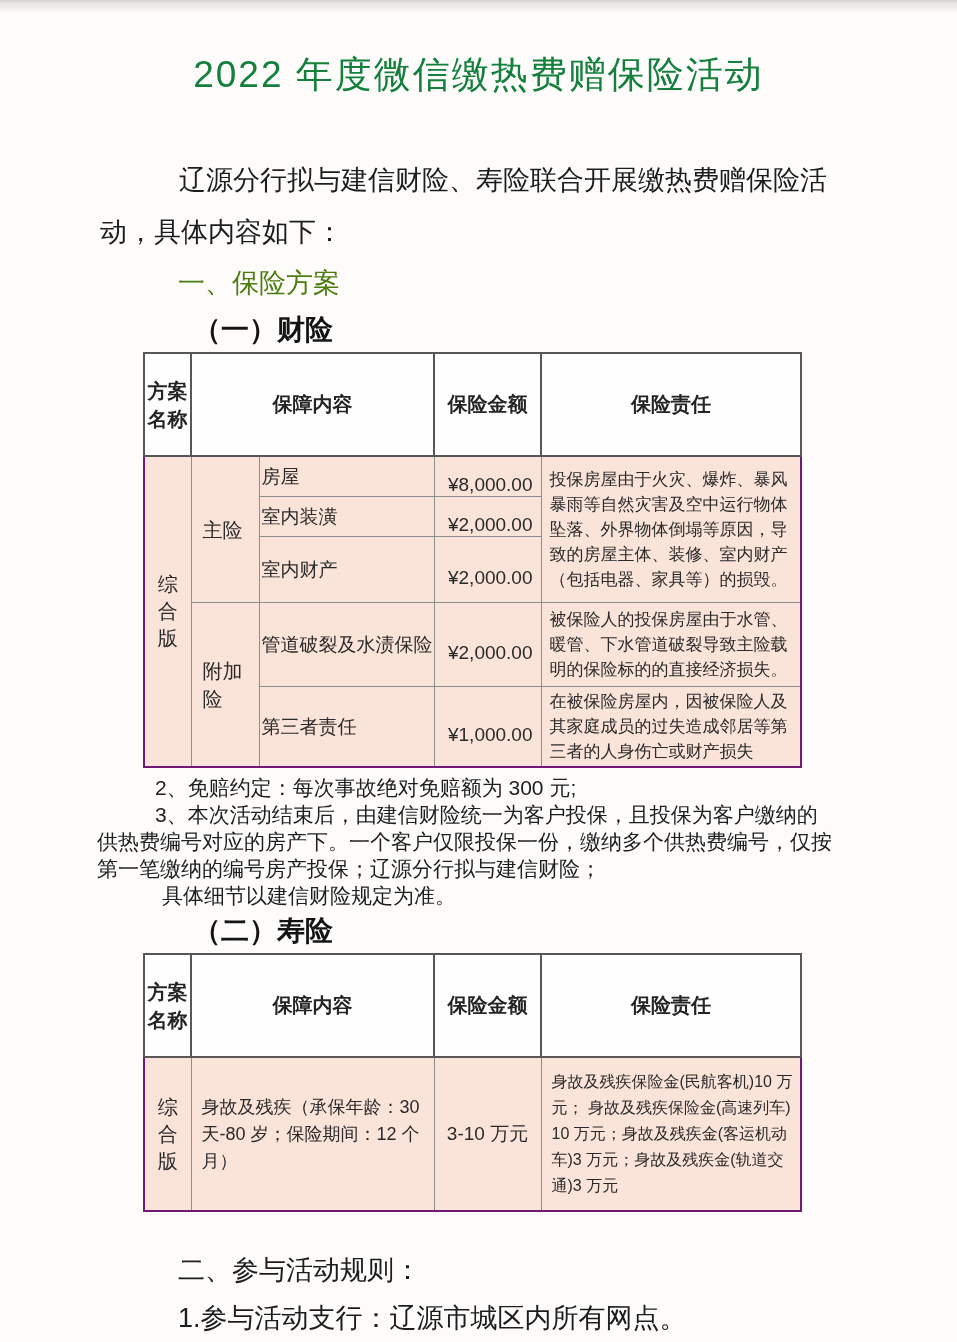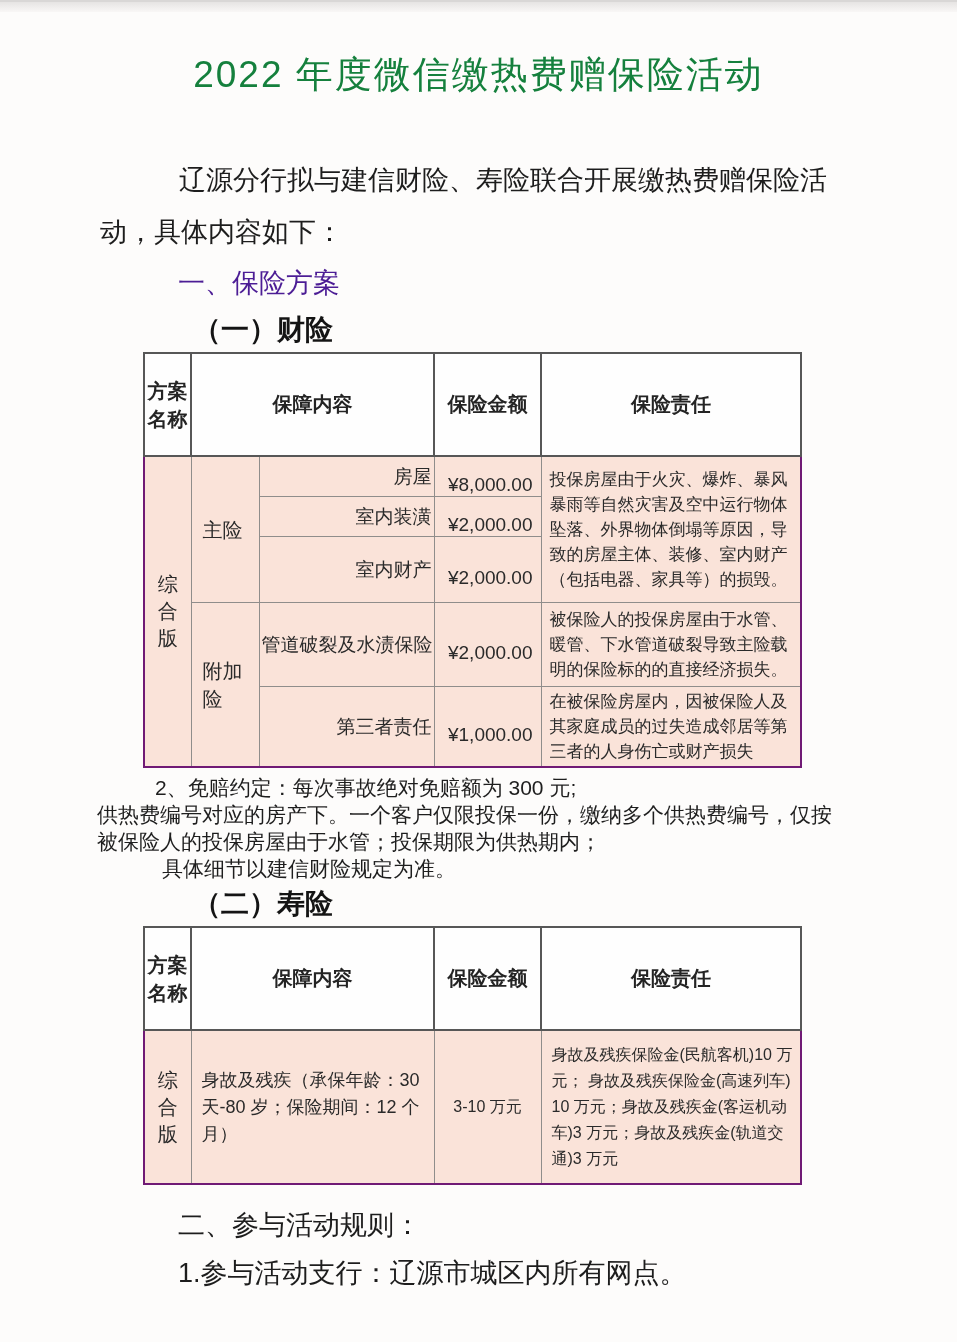--- a/index.html
+++ b/index.html
@@ -30,21 +30,21 @@
     margin: 56px 100px 0 100px;
     font-size: 27px;
     line-height: 52px;
     color: #1d1d1d;
   }
   .intro .l1 { text-indent: 79px; }
   .heading-1 {
     margin: 6px 0 0 178px;
     font-size: 27px;
     line-height: 38px;
-    color: #4c1d95;
+    color: #4d7c0f;
   }
   .heading-2 {
     margin: 8px 0 0 193px;
     font-size: 28px;
     font-weight: bold;
     line-height: 40px;
     color: #141414;
   }
   table.ins {
     margin: 2px 0 0 143px;
@@ -81,33 +81,33 @@
     word-break: break-all;
   }
   td.group {
     padding: 0 11px;
     line-height: 28px;
     font-size: 20px;
     word-break: break-all;
   }
   td.item {
     font-size: 19px;
-    text-align: right;
+    text-align: left;
     white-space: nowrap;
     padding: 4px 2px;
     margin-top: 48px;
   }
   td.amount {
     font-size: 19px;
     text-align: right;
     padding: 17px 8px 0 2px;
     white-space: nowrap;
   }
   td.amount-center {
-    font-size: 16px;
+    font-size: 19px;
     text-align: center;
     white-space: nowrap;
   }
   td.liability {
     font-size: 17px;
     line-height: 25px;
     text-align: left;
     padding: 2px 6px 2px 8px;
     word-break: break-all;
   }
@@ -130,21 +130,21 @@
     font-size: 21px;
     line-height: 27px;
     color: #1e1e1e;
     width: 770px;
   }
   .notes .ind-a { text-indent: 23px; }
   .notes .ind-b { text-indent: 58px; }
   .notes .ind-c { text-indent: 65px; }
   .heading-2b { margin: 2px 0 0 193px; }
   .heading-3 {
-    margin: 20px 0 0 178px;
+    margin: 38px 0 0 178px;
     font-size: 27px;
     line-height: 40px;
     color: #1d1d1d;
   }
   .rule-line {
     margin: 8px 0 0 178px;
     font-size: 27px;
     line-height: 40px;
     color: #1d1d1d;
   }
@@ -203,22 +203,23 @@
   <tr style="height:74px">
     <td class="item">第三者责任</td>
     <td class="amount">¥1,000.00</td>
     <td class="liability">在被保险房屋内，因被保险人及其家庭成员的过失造成邻居等第三者的人身伤亡或财产损失</td>
   </tr>
 </tbody>
   </table>
 
 <div class="notes">
   <div class="ind-b">2、免赔约定：每次事故绝对免赔额为 300 元;</div>
+  <div class="ind-b">3、本次活动结束后，由建信财险统一为客户投保，且投保为客户缴纳的</div>
   <div>供热费编号对应的房产下。一个客户仅限投保一份，缴纳多个供热费编号，仅按</div>
-  <div>被保险人的投保房屋由于水管；投保期限为供热期内；</div>
+  <div>第一笔缴纳的编号房产投保；辽源分行拟与建信财险；</div>
   <div class="ind-c">具体细节以建信财险规定为准。</div>
 </div>
 
 <div class="heading-2 heading-2b">（二）寿险</div>
 
 <table class="ins">
   <colgroup>
     <col style="width:47px">
       <col style="width:243px">
       <col style="width:107px">

